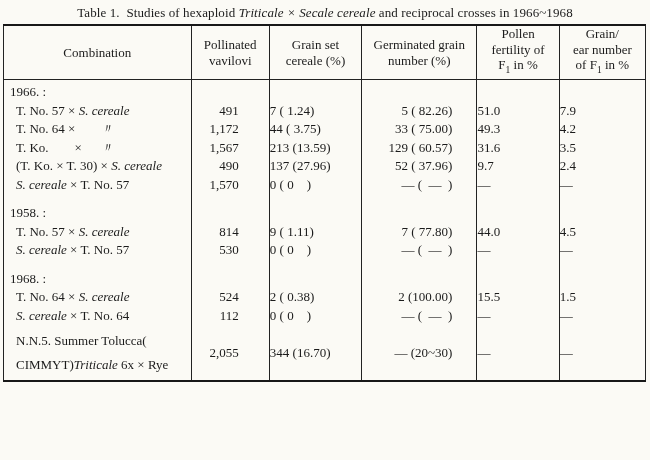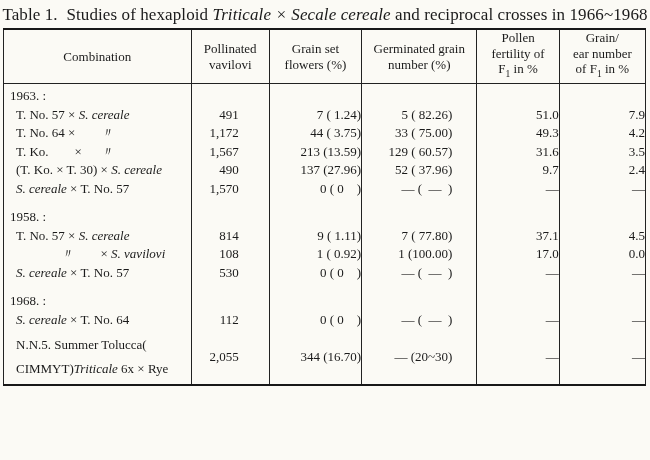--- a/index.html
+++ b/index.html
@@ -4,44 +4,44 @@
 <style>
   html,body{margin:0;padding:0;}
   body{
     width:650px;height:460px;overflow:hidden;
     background:#fbfaf5;color:#1b1b1b;
     font-family:"Liberation Serif","DejaVu Serif",serif;
   }
   .page{position:relative;width:650px;height:460px;}
   .title{
     white-space:pre;text-align:center;
-    font-size:17px;padding-top:5px;letter-spacing:0.1px;
+    font-size:13px;padding-top:5px;letter-spacing:0.1px;
   }
   .it{font-style:italic;}
   sub{font-size:9.5px;}
   table.main{
     border-collapse:collapse;table-layout:fixed;width:643px;
     margin:3px 0 0 3px;
     border-top:2.5px solid #181818;border-bottom:2.5px solid #181818;
   }
   .main th,.main td{border-left:1px solid #222;border-right:1px solid #222;padding:0;}
   .main thead th{
     border-bottom:1px solid #222;height:53px;
     font-weight:normal;font-size:13px;line-height:15.5px;
     text-align:center;vertical-align:middle;white-space:pre;
   }
   .main tbody td{font-size:13px;line-height:18.5px;vertical-align:middle;}
   td.comb{padding-left:12px;white-space:pre;}
   tr.year-row td.comb{padding-left:6px;}
   tr.year-row td{padding-top:3px;}
   tr.year-row.gap td{padding-top:10px;}
   td.pol{text-align:right;padding-right:30px;margin-left:22px;}
-  td.gs{text-align:right;white-space:pre;}
+  td.gs{white-space:pre;}
   td.germ{text-align:right;padding-right:24px;white-space:pre;}
-  td.pf,td.ge{text-align:right;white-space:pre;}
+  td.pf,td.ge{text-align:left;white-space:pre;}
   tr.tall td{padding-top:4px;padding-bottom:3px;}
   tr.tall td.comb{line-height:24px;}
 </style>
 </head>
 <body>
 
 <div class="page">
   <div class="title"><span>Table 1.  Studies of hexaploid </span><span class="it">Triticale × Secale cereale</span><span> and reciprocal crosses in 1966~1968</span></div>
   <table class="main">
     <colgroup>
@@ -51,34 +51,34 @@
       <col style="width:115px">
         <col style="width:82px">
         <col style="width:86px">
     </colgroup>
     <thead>
       <tr>
           <th><span>Combination</span></th>
           <th><span>Pollinated
 vavilovi</span></th>
           <th><span>Grain set
-flowers (%)</span></th>
+cereale (%)</span></th>
           <th><span>Germinated grain
 number (%)</span></th>
           <th><span>Pollen
 fertility of
 F</span><sub>1</sub><span> in %</span></th>
           <th><span>Grain/
 ear number
 of F</span><sub>1</sub><span> in %</span></th>
         </tr>
     </thead>
     <tbody>
         <tr class="year-row">
-          <td class="comb">1963. :</td>
+          <td class="comb">1966. :</td>
           <td class="pol"></td>
           <td class="gs"></td>
           <td class="germ"></td>
           <td class="pf"></td>
           <td class="ge"></td>
         </tr>
         <tr class="data-row">
           <td class="comb"><span>T. No. 57 × </span><span class="it">S. cereale</span></td>
           <td class="pol">491</td>
           <td class="gs">7 ( 1.24)</td>
@@ -124,46 +124,46 @@
           <td class="gs"></td>
           <td class="germ"></td>
           <td class="pf"></td>
           <td class="ge"></td>
         </tr>
         <tr class="data-row">
           <td class="comb"><span>T. No. 57 × </span><span class="it">S. cereale</span></td>
           <td class="pol">814</td>
           <td class="gs">9 ( 1.11)</td>
           <td class="germ">7 ( 77.80)</td>
-          <td class="pf">37.1</td>
+          <td class="pf">44.0</td>
           <td class="ge">4.5</td>
-        </tr>
-        <tr class="data-row">
-          <td class="comb"><span>              〃        × </span><span class="it">S. vavilovi</span></td>
-          <td class="pol">108</td>
-          <td class="gs">1 ( 0.92)</td>
-          <td class="germ">1 (100.00)</td>
-          <td class="pf">17.0</td>
-          <td class="ge">0.0</td>
         </tr>
         <tr class="data-row">
           <td class="comb"><span class="it">S. cereale</span><span> × T. No. 57</span></td>
           <td class="pol">530</td>
           <td class="gs">0 ( 0    )</td>
           <td class="germ">— (  —  )</td>
           <td class="pf">—</td>
           <td class="ge">—</td>
         </tr>
         <tr class="year-row gap">
           <td class="comb">1968. :</td>
           <td class="pol"></td>
           <td class="gs"></td>
           <td class="germ"></td>
           <td class="pf"></td>
           <td class="ge"></td>
+        </tr>
+        <tr class="data-row">
+          <td class="comb"><span>T. No. 64 × </span><span class="it">S. cereale</span></td>
+          <td class="pol">524</td>
+          <td class="gs">2 ( 0.38)</td>
+          <td class="germ">2 (100.00)</td>
+          <td class="pf">15.5</td>
+          <td class="ge">1.5</td>
         </tr>
         <tr class="data-row">
           <td class="comb"><span class="it">S. cereale</span><span> × T. No. 64</span></td>
           <td class="pol">112</td>
           <td class="gs">0 ( 0    )</td>
           <td class="germ">— (  —  )</td>
           <td class="pf">—</td>
           <td class="ge">—</td>
         </tr>
         <tr class="data-row tall">

